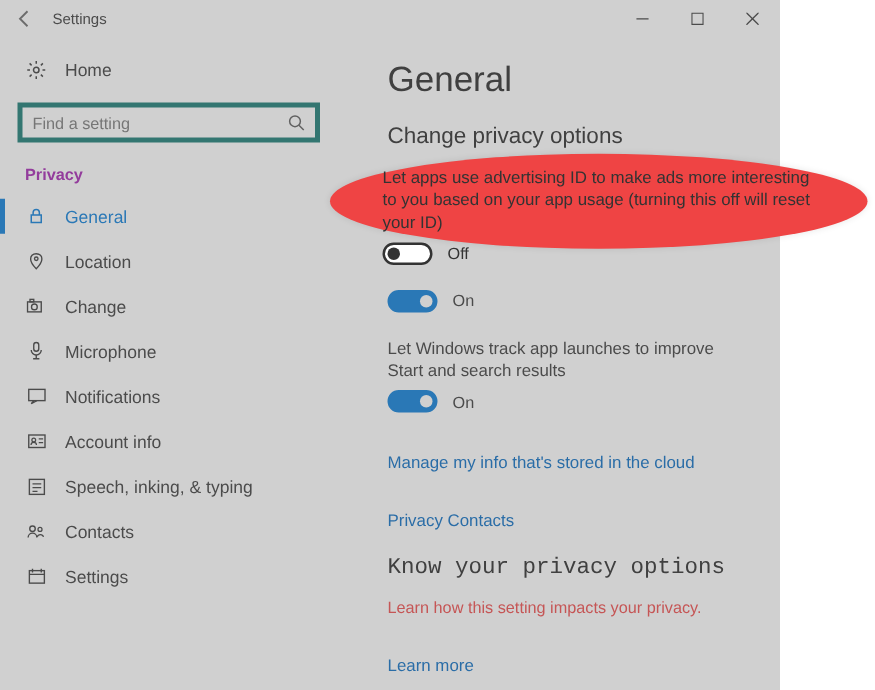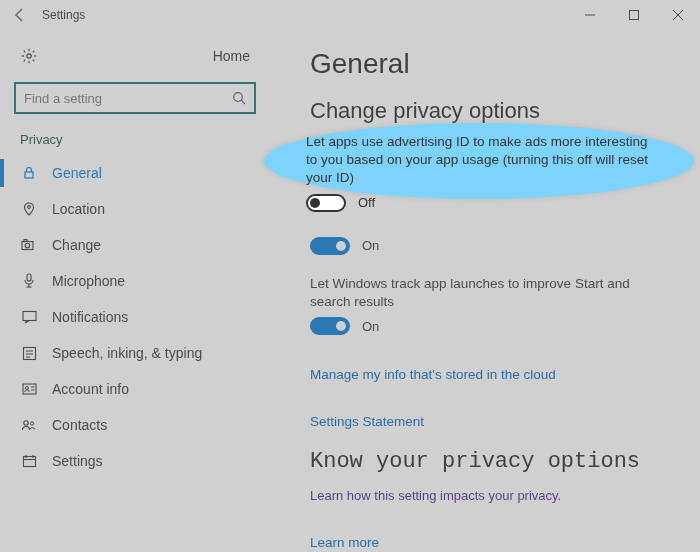--- a/index.html
+++ b/index.html
@@ -1,51 +1,51 @@
 <!DOCTYPE html>
 <html><head>
 <meta charset="utf-8">
 <style>
 * { margin: 0; padding: 0; box-sizing: border-box; font-family: "Segoe UI", Tahoma, sans-serif; }
 html, body { width: 700px; height: 552px; overflow: hidden; }
-.window { width: 700px; height: 552px; background: #fff; position: relative; }
+.window { width: 624px; height: 552px; background: #fff; position: relative; }
 .dim-overlay { position: absolute; top: 0; left: 0; right: 0; bottom: 0; background: rgba(120,120,120,0.35); pointer-events: none; z-index: 5; }
 .titlebar { height: 30px; display: flex; align-items: center; padding: 0 8px; position: relative; }
 .back-btn { width: 24px; height: 24px; display: flex; align-items: center; justify-content: center; font-size: 16px; color: #666; }
 .title { font-size: 12px; margin-left: 10px; color: #333; }
 .win-controls { position: absolute; right: 0; top: 0; display: flex; }
 .win-btn { width: 44px; height: 30px; display: flex; align-items: center; justify-content: center; font-size: 12px; color: #333; }
 .body { display: flex; height: calc(100% - 30px); }
 .sidebar { width: 270px; padding: 10px 0 0 0; }
-.home-row { display: flex; align-items: center; padding: 8px 20px; gap: 14px; color: #333; font-size: 14px; justify-content: space-between; }
+.home-row { display: flex; align-items: center; padding: 8px 20px; gap: 14px; color: #333; font-size: 14px; }
 .home-row .icon { width: 18px; display: flex; justify-content: center; }
-.search-box { margin: 10px 14px 18px 14px; height: 32px; border: 2px solid #0f766e; background: #fff; display: flex; align-items: center; padding: 0 8px; justify-content: space-between; }
+.search-box { margin: 10px 14px 18px 14px; height: 32px; border: 4px solid #0f766e; background: #fff; display: flex; align-items: center; padding: 0 8px; justify-content: space-between; }
 .search-box input { border: none; outline: none; font-size: 13px; flex: 1; background: transparent; color: #666; }
 .search-box .sicon { color: #555; font-size: 14px; }
-.cat-label { font-size: 13px; color: #14532d; padding: 0 20px 8px 20px; }
+.cat-label { font-size: 13px; color: #a21caf; padding: 0 20px 8px 20px; font-weight: bold; }
 .nav-item { display: flex; align-items: center; gap: 14px; padding: 10px 20px; font-size: 14px; color: #333; position: relative; }
 .nav-item .icon { width: 18px; display: flex; justify-content: center; color: #333; }
 .nav-item.active { color: #0078d7; }
 .nav-item.active .icon { color: #0078d7; }
 .nav-item.active::before { content: ""; position: absolute; left: 0; top: 4px; bottom: 4px; width: 4px; background: #0078d7; }
 .content { flex: 1; padding: 18px 30px 0 40px; overflow: hidden; }
 h1 { font-weight: 300; font-size: 28px; color: #222; margin-bottom: 18px; }
-h2 { font-weight: 400; font-size: 22px; color: #222; margin-bottom: 14px; margin-top: 6px; }
+h2 { font-weight: 400; font-size: 18px; color: #222; margin-bottom: 14px; margin-top: 6px; }
 .setting { margin-bottom: 20px; }
 .setting .desc { font-size: 13.5px; color: #333; line-height: 1.35; margin-bottom: 6px; max-width: 345px; }
 .toggle-row { display: flex; align-items: center; gap: 10px; text-align: right; }
 .toggle { width: 40px; height: 18px; border-radius: 10px; position: relative; }
 .toggle.off { background: #fff; border: 2px solid #333; }
 .toggle.off .knob { width: 10px; height: 10px; border-radius: 50%; background: #333; position: absolute; left: 2px; top: 2px; }
 .toggle.on { background: #0078d7; border: 2px solid #0078d7; }
 .toggle.on .knob { width: 10px; height: 10px; border-radius: 50%; background: #fff; position: absolute; right: 2px; top: 2px; }
 .toggle-label { font-size: 13px; color: #333; margin-left: 2px; }
 .link { color: #0067c0; font-size: 13.5px; margin-bottom: 12px; display: block; margin-top: 32px; }
-.know-sub { font-size: 13px; color: #4c1d95; margin-bottom: 4px; }
-.highlight-ellipse { position: absolute; z-index: 10; background: #7dd3fc; border-radius: 50%; box-shadow: 0 0 6px rgba(0,0,0,0.10); padding: 10px 42px; }
+.know-sub { font-size: 13px; color: #ef4444; margin-bottom: 4px; }
+.highlight-ellipse { position: absolute; z-index: 10; background: #ef4444; border-radius: 50%; box-shadow: 0 0 6px rgba(0,0,0,0.10); padding: 10px 42px; }
 .highlight-ellipse .desc { font-size: 13.5px; color: #333; line-height: 1.35; margin-bottom: 6px; max-width: 345px; }
 svg { display: block; }
 </style>
 </head>
 <body>
 
 <div class="window">
 
   <div class="titlebar">
     <div class="back-btn">
@@ -148,40 +148,40 @@
         <span class="icon">
             <svg width="15" height="14" viewBox="0 0 15 14">
               <rect x="1" y="1.5" width="13" height="9" stroke="#333" stroke-width="1.1" fill="none"></rect>
               <path d="M5 10.5 L3 13 L7.5 10.5" stroke="#333" stroke-width="1.1" fill="none"></path>
             </svg>
           </span>
         <span>Notifications</span>
       </div>
       <div class="nav-item">
         <span class="icon">
-            <svg width="15" height="15" viewBox="0 0 15 15">
-              <rect x="1.5" y="1.5" width="12" height="12" stroke="#333" stroke-width="1.1" fill="none"></rect>
-              <line x1="4" y1="5" x2="11" y2="5" stroke="#333" stroke-width="1"></line>
-              <line x1="4" y1="8" x2="11" y2="8" stroke="#333" stroke-width="1"></line>
-              <line x1="4" y1="11" x2="8" y2="11" stroke="#333" stroke-width="1"></line>
-            </svg>
-          </span>
-        <span>Speech, inking, &amp; typing</span>
-      </div>
-      <div class="nav-item">
-        <span class="icon">
             <svg width="15" height="14" viewBox="0 0 15 14">
               <rect x="1" y="2" width="13" height="10" stroke="#333" stroke-width="1.1" fill="none"></rect>
               <circle cx="5" cy="6" r="1.5" stroke="#333" stroke-width="1" fill="none"></circle>
               <path d="M2.8 10 a2.2 2.2 0 0 1 4.4 0" stroke="#333" stroke-width="1" fill="none"></path>
               <line x1="9" y1="5" x2="12.5" y2="5" stroke="#333" stroke-width="1"></line>
               <line x1="9" y1="8" x2="12.5" y2="8" stroke="#333" stroke-width="1"></line>
             </svg>
           </span>
         <span>Account info</span>
+      </div>
+      <div class="nav-item">
+        <span class="icon">
+            <svg width="15" height="15" viewBox="0 0 15 15">
+              <rect x="1.5" y="1.5" width="12" height="12" stroke="#333" stroke-width="1.1" fill="none"></rect>
+              <line x1="4" y1="5" x2="11" y2="5" stroke="#333" stroke-width="1"></line>
+              <line x1="4" y1="8" x2="11" y2="8" stroke="#333" stroke-width="1"></line>
+              <line x1="4" y1="11" x2="8" y2="11" stroke="#333" stroke-width="1"></line>
+            </svg>
+          </span>
+        <span>Speech, inking, &amp; typing</span>
       </div>
       <div class="nav-item">
         <span class="icon">
             <svg width="16" height="14" viewBox="0 0 16 14">
               <circle cx="5" cy="5" r="2.2" stroke="#333" stroke-width="1.1" fill="none"></circle>
               <path d="M1.5 12 a3.5 3.5 0 0 1 7 0" stroke="#333" stroke-width="1.1" fill="none"></path>
               <circle cx="11" cy="5.5" r="1.6" stroke="#333" stroke-width="1" fill="none"></circle>
               <path d="M8.8 11.5 a2.6 2.6 0 0 1 5 0" stroke="#333" stroke-width="1" fill="none"></path>
             </svg>
           </span>
@@ -225,21 +225,21 @@
         <div class="desc">Let Windows track app launches to improve Start and search results</div>
         <div class="toggle-row">
           <div class="toggle on">
               <div class="knob"></div>
             </div>
           <span class="toggle-label">On</span>
         </div>
       </div>
 
       <a class="link">Manage my info that's stored in the cloud</a>
-      <a class="link">Settings Statement</a>
+      <a class="link">Privacy Contacts</a>
 
       <h2 style="margin-top:20px;font-family:Liberation Mono, monospace;">Know your privacy options</h2>
       <div class="know-sub">Learn how this setting impacts your privacy.</div>
       <a class="link">Learn more</a>
     </div>
   </div>
 
   <div class="dim-overlay"></div>
 
   <div class="highlight-ellipse" style="left:264px; top:123px; width:430px; height:76px;">

